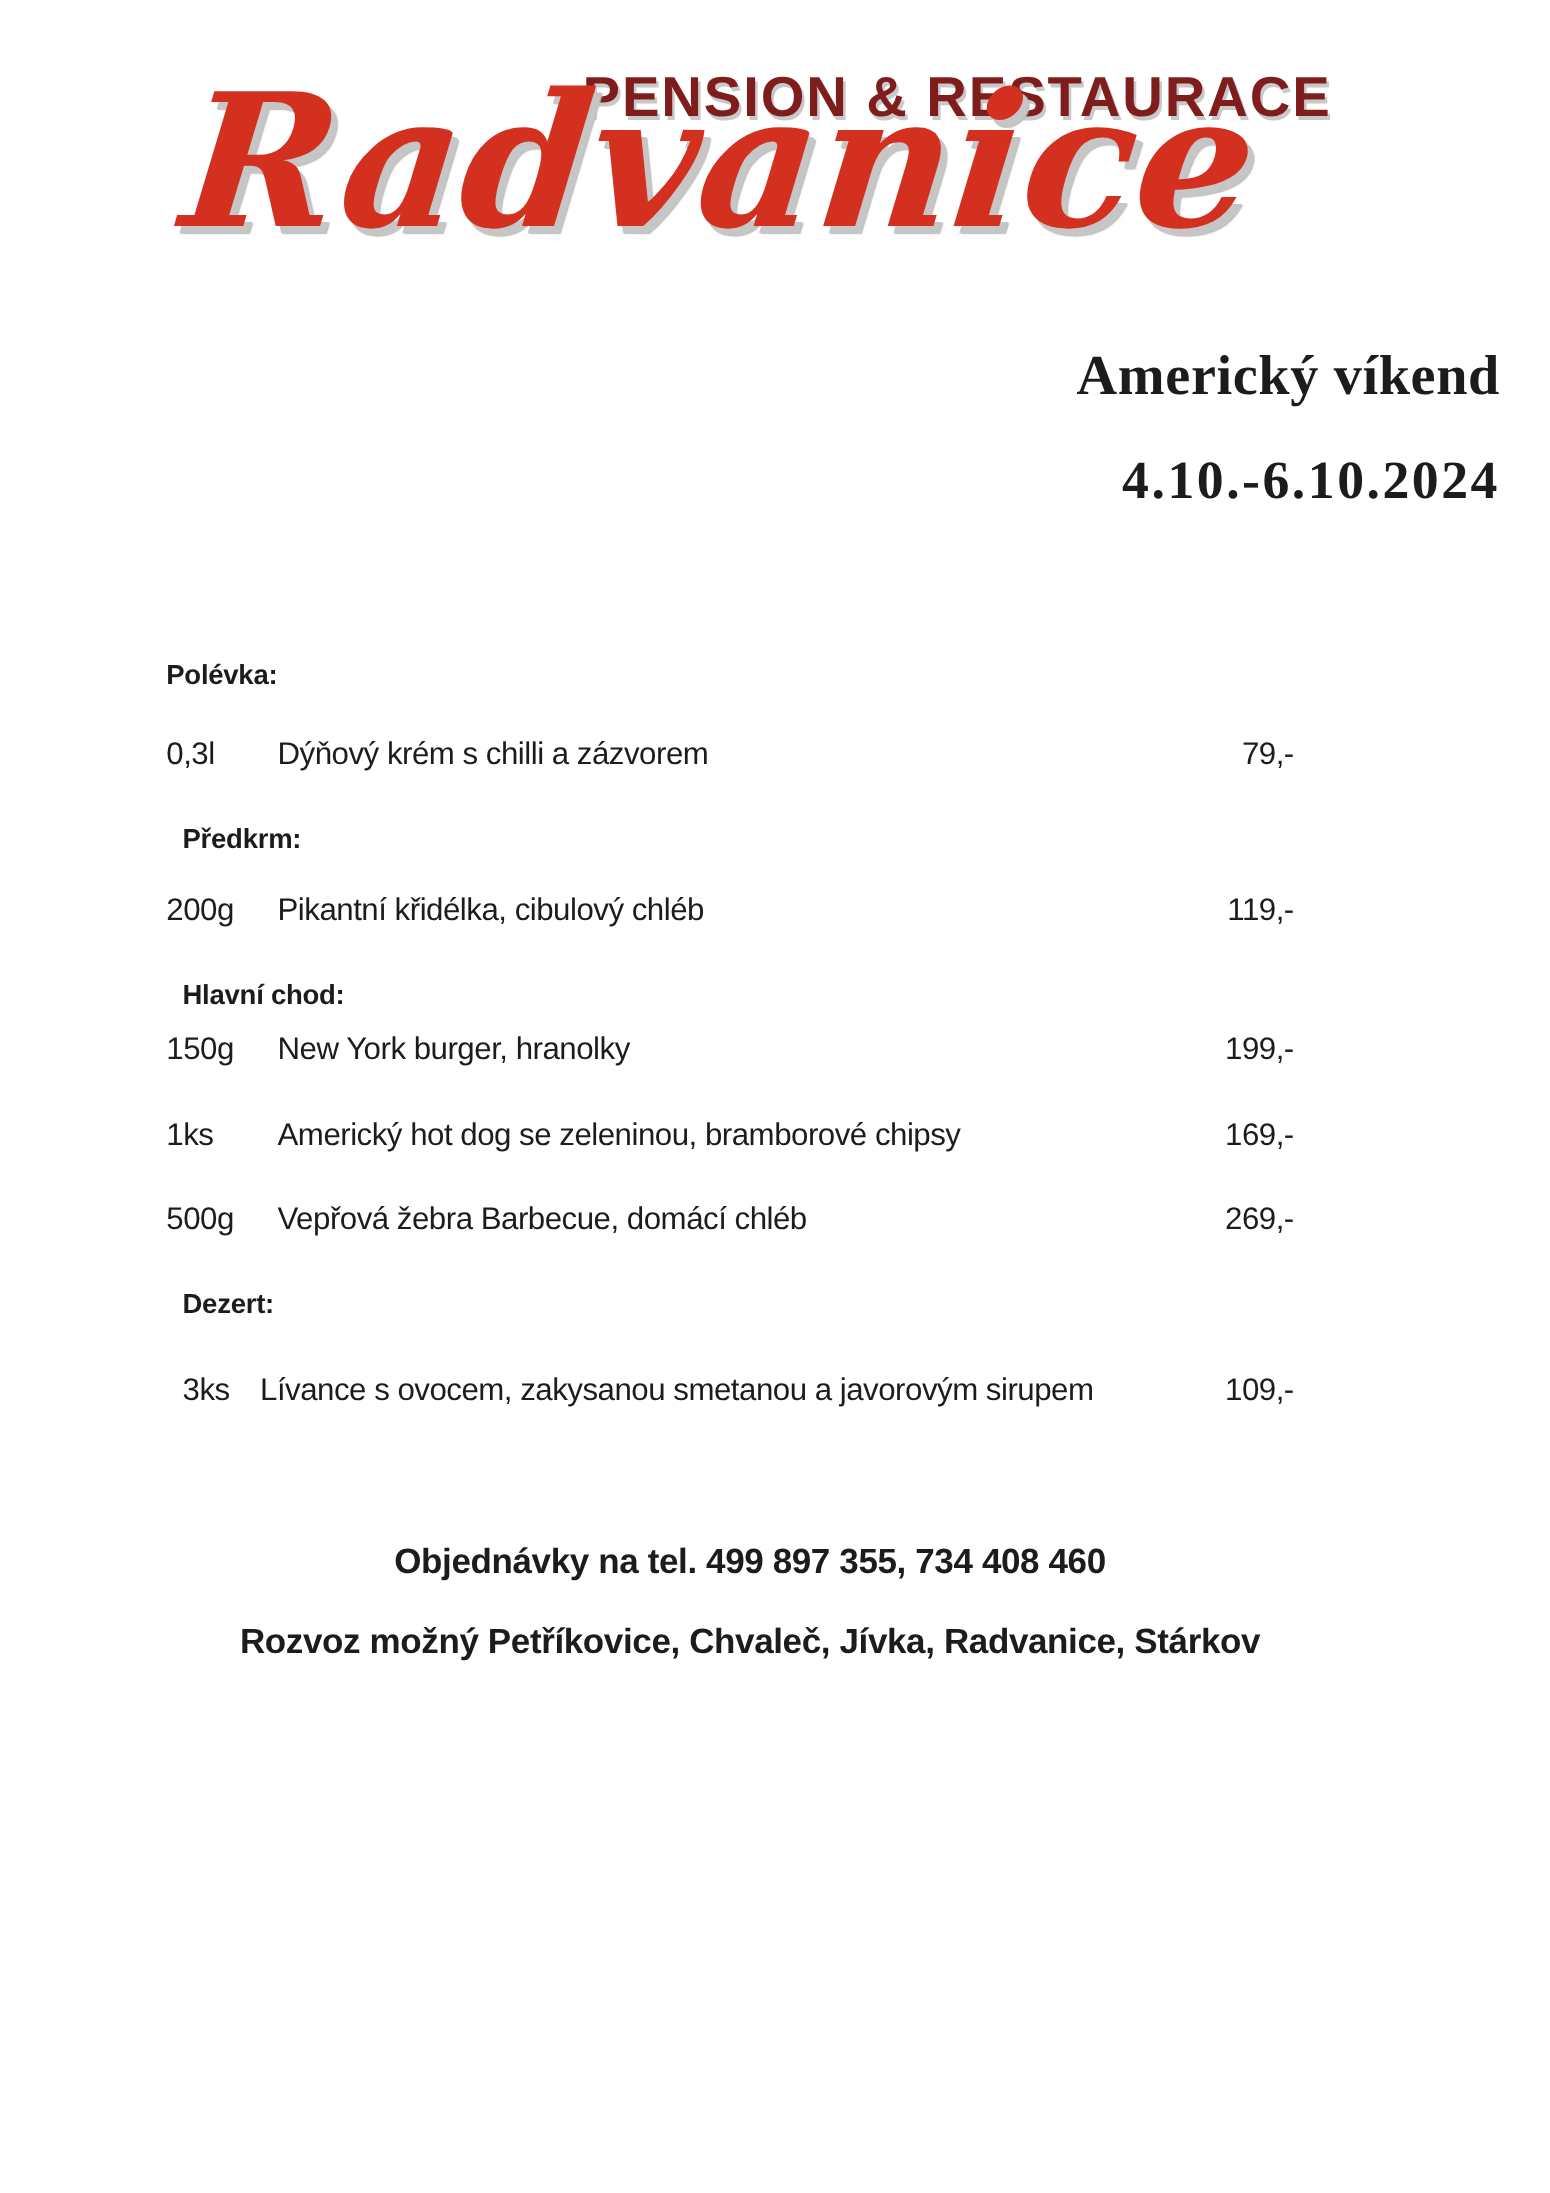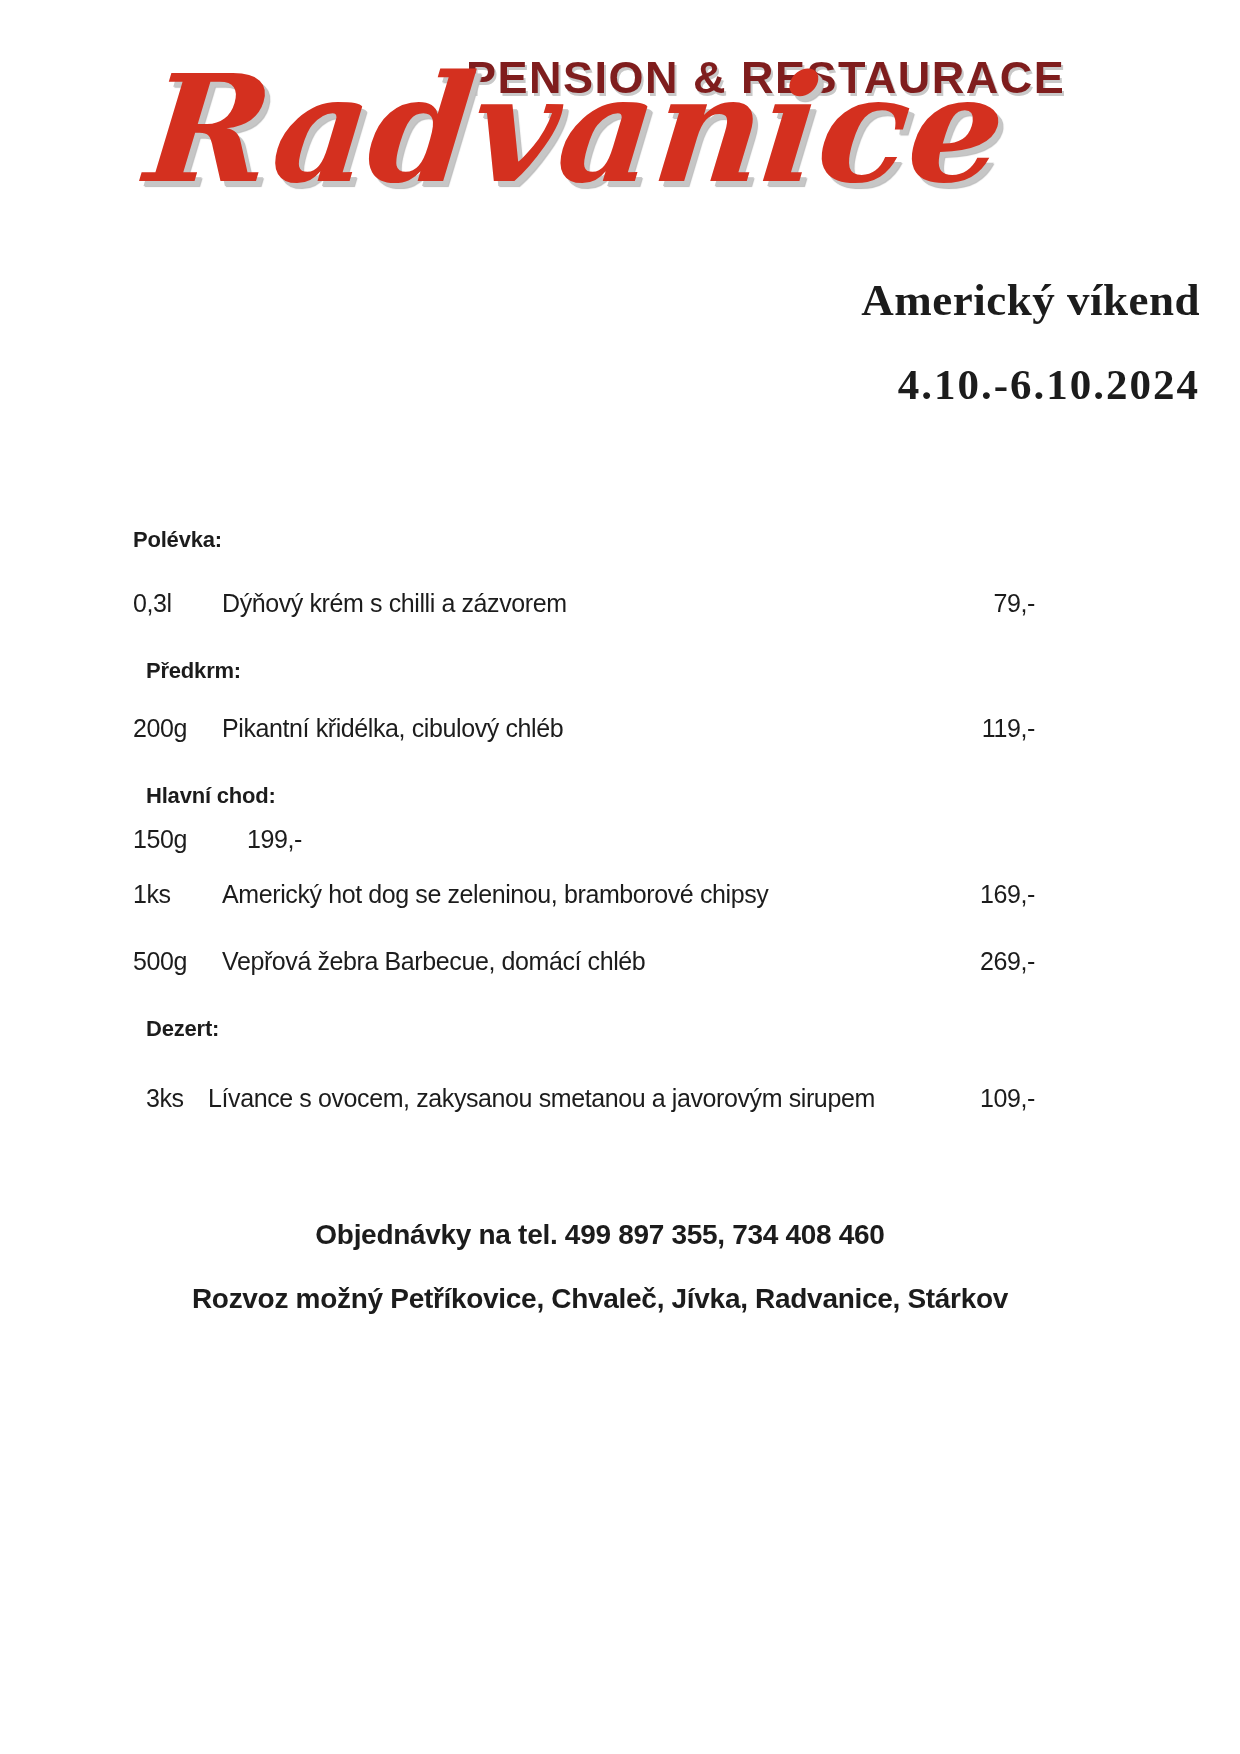--- a/index.html
+++ b/index.html
@@ -83,21 +83,21 @@
   .menu-row.indent .qty { padding-left: 13px; width: 62px; }
   .menu-row .name { flex: 1 1 auto; overflow: hidden; }
   .menu-row .price { flex: 0 0 auto; text-align: right; min-width: 70px; margin-left: 10px; }
 
   .mt-polevka-h   { margin-top: 118px; }
   .mt-polevka-i   { margin-top: 36px; }
   .mt-predkrm-h   { margin-top: 126px; }
   .mt-predkrm-i   { margin-top: 30px; }
   .mt-hlavni-h    { margin-top: 116px; }
   .mt-hlavni-i1   { margin-top: 16px; }
-  .mt-hlavni-i2   { margin-top: 26px; }
+  .mt-hlavni-i2   { margin-top: 40px; }
   .mt-hlavni-i3   { margin-top: 38px; }
   .mt-dezert-h    { margin-top: 108px; }
   .mt-dezert-i    { margin-top: 42px; }
 
   
   .footer { width: 1200px; text-align: center; }
   .footer-line {
     font-size: 28px;
     font-weight: bold;
     letter-spacing: -0.3px;
@@ -132,20 +132,21 @@
     <div class="section-heading indent mt-predkrm-h">Předkrm:</div>
     <div class="menu-row mt-predkrm-i">
       <span class="qty">200g</span>
       <span class="name">Pikantní křidélka, cibulový chléb</span>
       <span class="price">119,-</span>
     </div>
 
     <div class="section-heading indent mt-hlavni-h">Hlavní chod:</div>
     <div class="menu-row mt-hlavni-i1">
       <span class="qty">150g</span>
+      <span class="name">New York burger, hranolky</span>
       <span class="price">199,-</span>
     </div>
     <div class="menu-row mt-hlavni-i2">
       <span class="qty">1ks</span>
       <span class="name">Americký hot dog se zeleninou, bramborové chipsy</span>
       <span class="price">169,-</span>
     </div>
     <div class="menu-row mt-hlavni-i3">
       <span class="qty">500g</span>
       <span class="name">Vepřová žebra Barbecue, domácí chléb</span>

